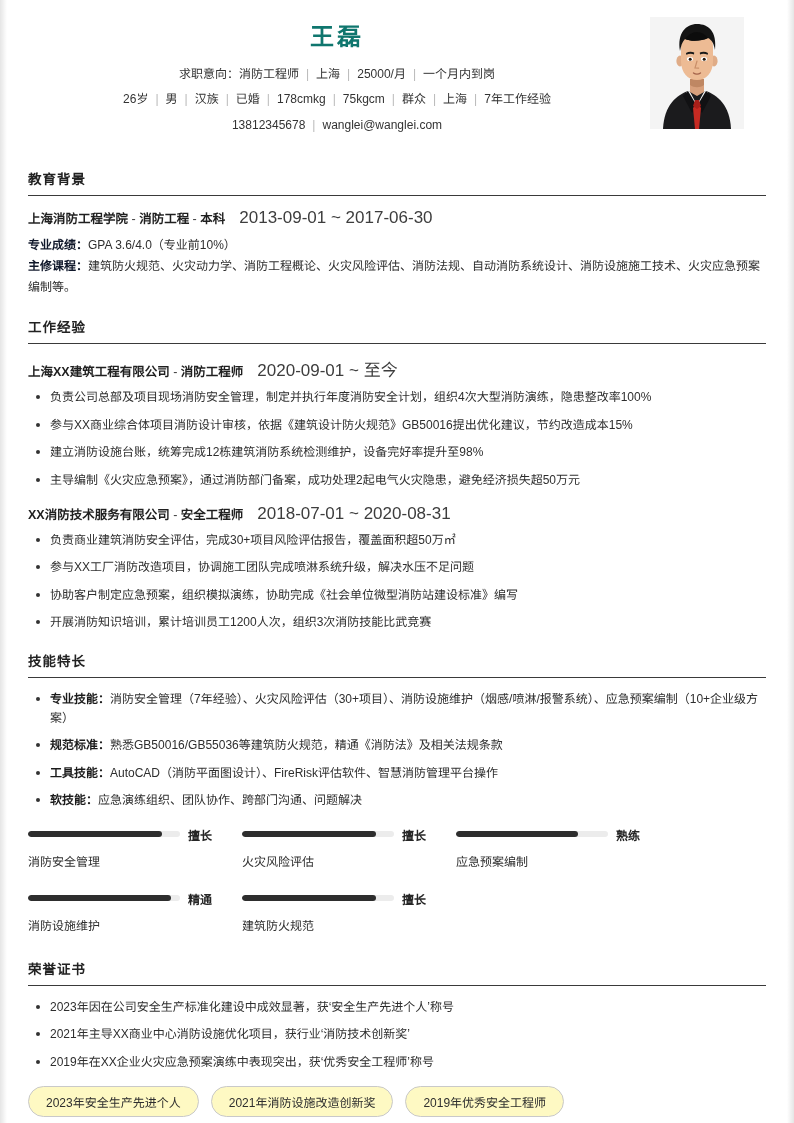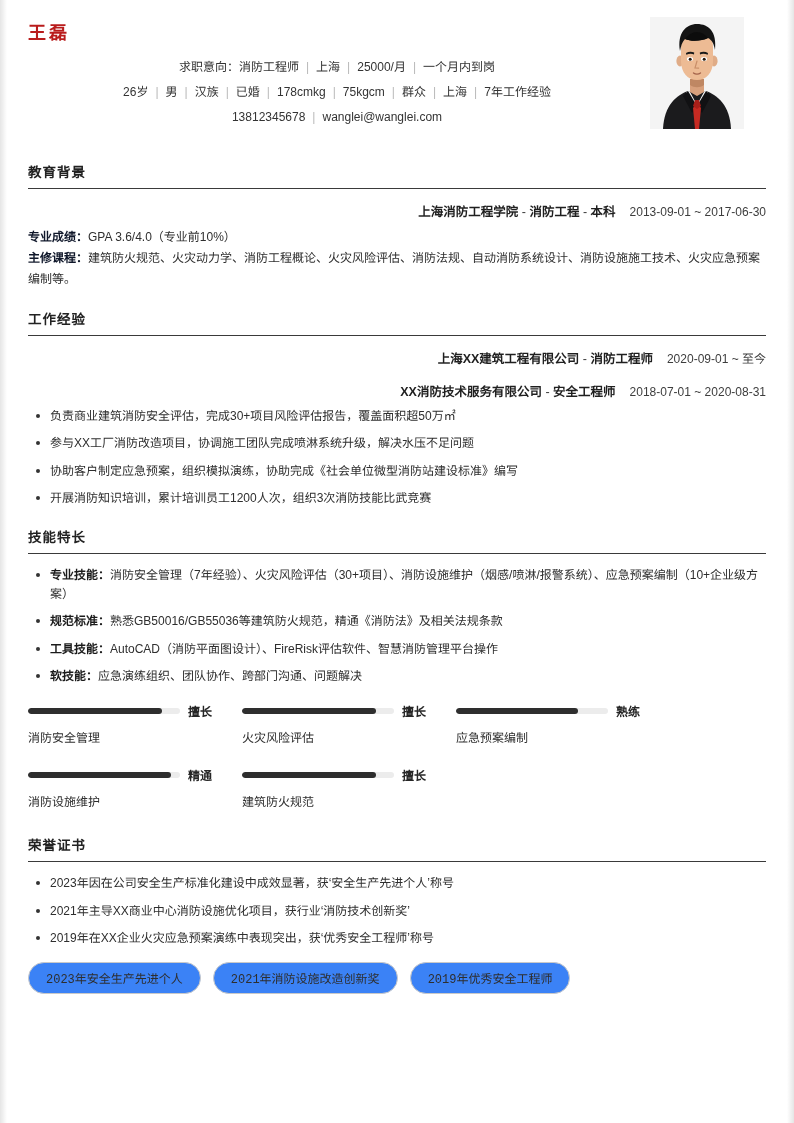--- a/index.html
+++ b/index.html
@@ -39,23 +39,24 @@
     background: linear-gradient(to left, rgba(0,0,0,0.10), rgba(0,0,0,0));
   }
 
   
   .header {
     position: relative;
     padding-top: 16px;
     padding-bottom: 8px;
   }
   .name {
-    font-size: 18px;
+    text-align: center;
+    font-size: 24px;
     font-weight: bold;
-    color: #b91c1c;
+    color: #0f766e;
     letter-spacing: 3px;
     line-height: 1.25;
     margin: 6px 0 14px 0;
     padding-right: 120px;
   }
   .meta-line {
     text-align: center;
     font-size: 12px;
     color: #333333;
     line-height: 1.45;
@@ -94,31 +95,31 @@
   .section-rule {
     height: 0;
     border-bottom: 1.6px solid #3a3a3a;
     margin-bottom: 12px;
   }
 
   .entry { margin-bottom: 4px; }
   .entry-head {
     display: flex;
     align-items: baseline;
-    justify-content: flex-end;
+    justify-content: flex-start;
     margin-bottom: 7px;
   }
   .entry-title {
     font-size: 12.5px;
     font-weight: bold;
     color: #1f1f1f;
   }
   .entry-title .thin { font-weight: normal; color: #3b3b3b; }
   .entry-date {
-    font-size: 12px;
+    font-size: 17px;
     color: #3d3d3d;
     white-space: nowrap;
     padding-left: 14px;
   }
   .kv {
     font-size: 12px;
     color: #2e2e2e;
     line-height: 1.75;
   }
   .kv b { font-weight: bold; color: #0f172a; }
@@ -195,23 +196,22 @@
     flex-wrap: wrap;
     gap: 12px;
     margin-top: 14px;
   }
   .tag {
     border: 1px solid #c9c9c9;
     border-radius: 16px;
     padding: 6px 17px;
     font-size: 12px;
     color: #2e2e2e;
-    background: #3b82f6;
+    background: #fef9c3;
     white-space: nowrap;
-    font-family: Liberation Mono, monospace;
   }
 </style>
 </head>
 <body>
 
 <div class="page">
 
   <div class="header">
 
     <div class="name">王磊</div>
@@ -284,20 +284,26 @@
 
   <div class="section">
     <div class="section-title">工作经验</div>
     <div class="section-rule"></div>
 
     <div class="entry">
       <div class="entry-head">
         <div class="entry-title"><span>上海XX建筑工程有限公司</span><span class="thin"> - </span><span>消防工程师</span></div>
         <div class="entry-date">2020-09-01 ~ 至今</div>
       </div>
+      <ul class="bullets">
+        <li>负责公司总部及项目现场消防安全管理，制定并执行年度消防安全计划，组织4次大型消防演练，隐患整改率100%</li>
+        <li>参与XX商业综合体项目消防设计审核，依据《建筑设计防火规范》GB50016提出优化建议，节约改造成本15%</li>
+        <li>建立消防设施台账，统筹完成12栋建筑消防系统检测维护，设备完好率提升至98%</li>
+        <li>主导编制《火灾应急预案》，通过消防部门备案，成功处理2起电气火灾隐患，避免经济损失超50万元</li>
+      </ul>
     </div>
 
     <div class="entry" style="margin-top:14px;">
       <div class="entry-head">
         <div class="entry-title"><span>XX消防技术服务有限公司</span><span class="thin"> - </span><span>安全工程师</span></div>
         <div class="entry-date">2018-07-01 ~ 2020-08-31</div>
       </div>
       <ul class="bullets">
         <li>负责商业建筑消防安全评估，完成30+项目风险评估报告，覆盖面积超50万㎡</li>
         <li>参与XX工厂消防改造项目，协调施工团队完成喷淋系统升级，解决水压不足问题</li>

